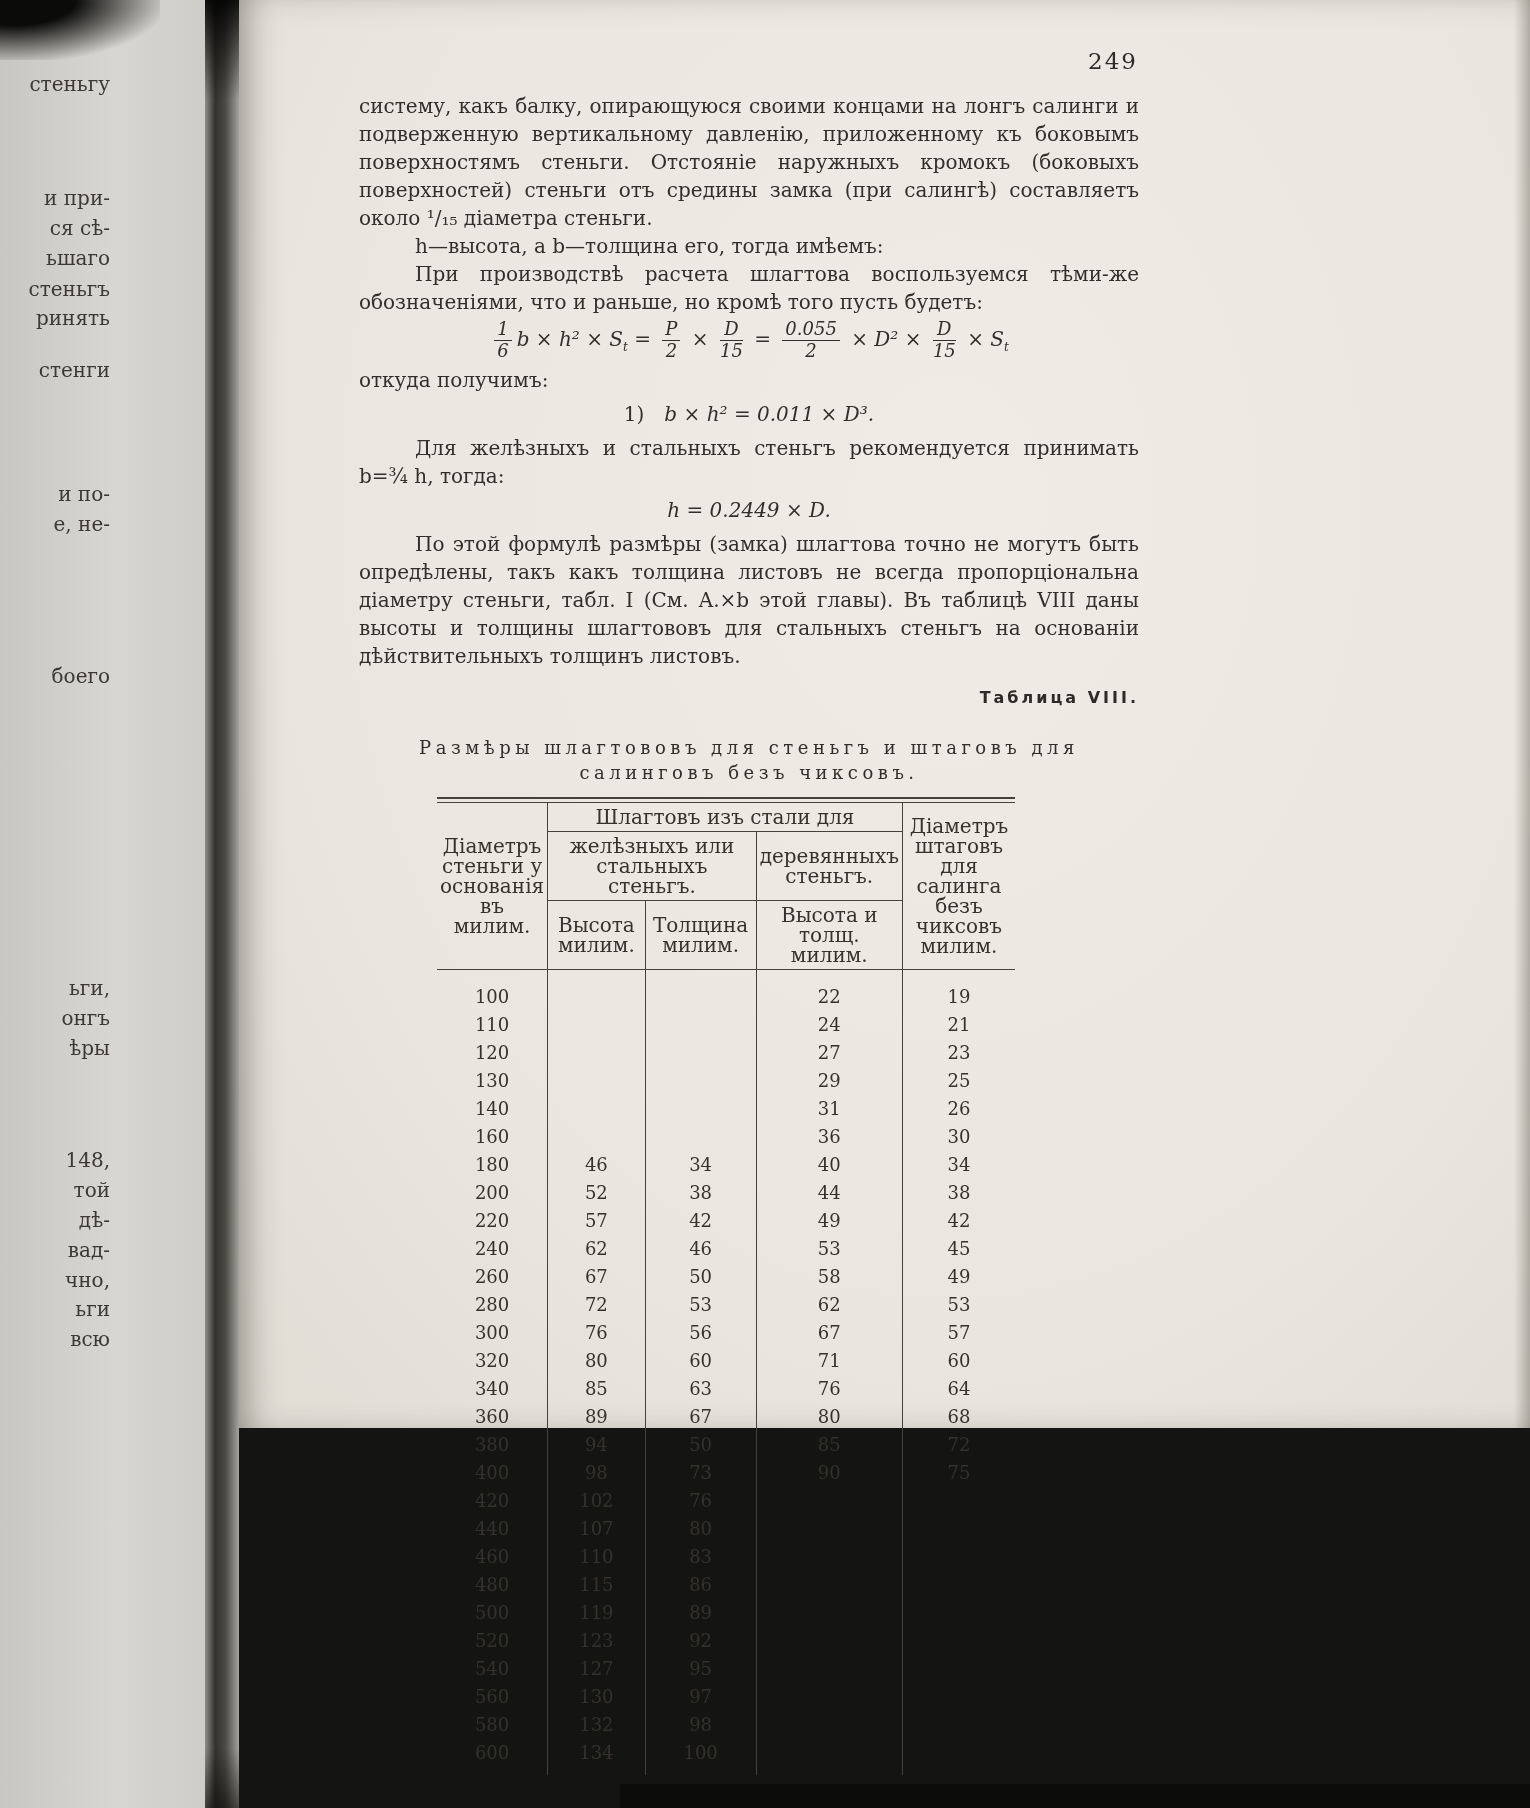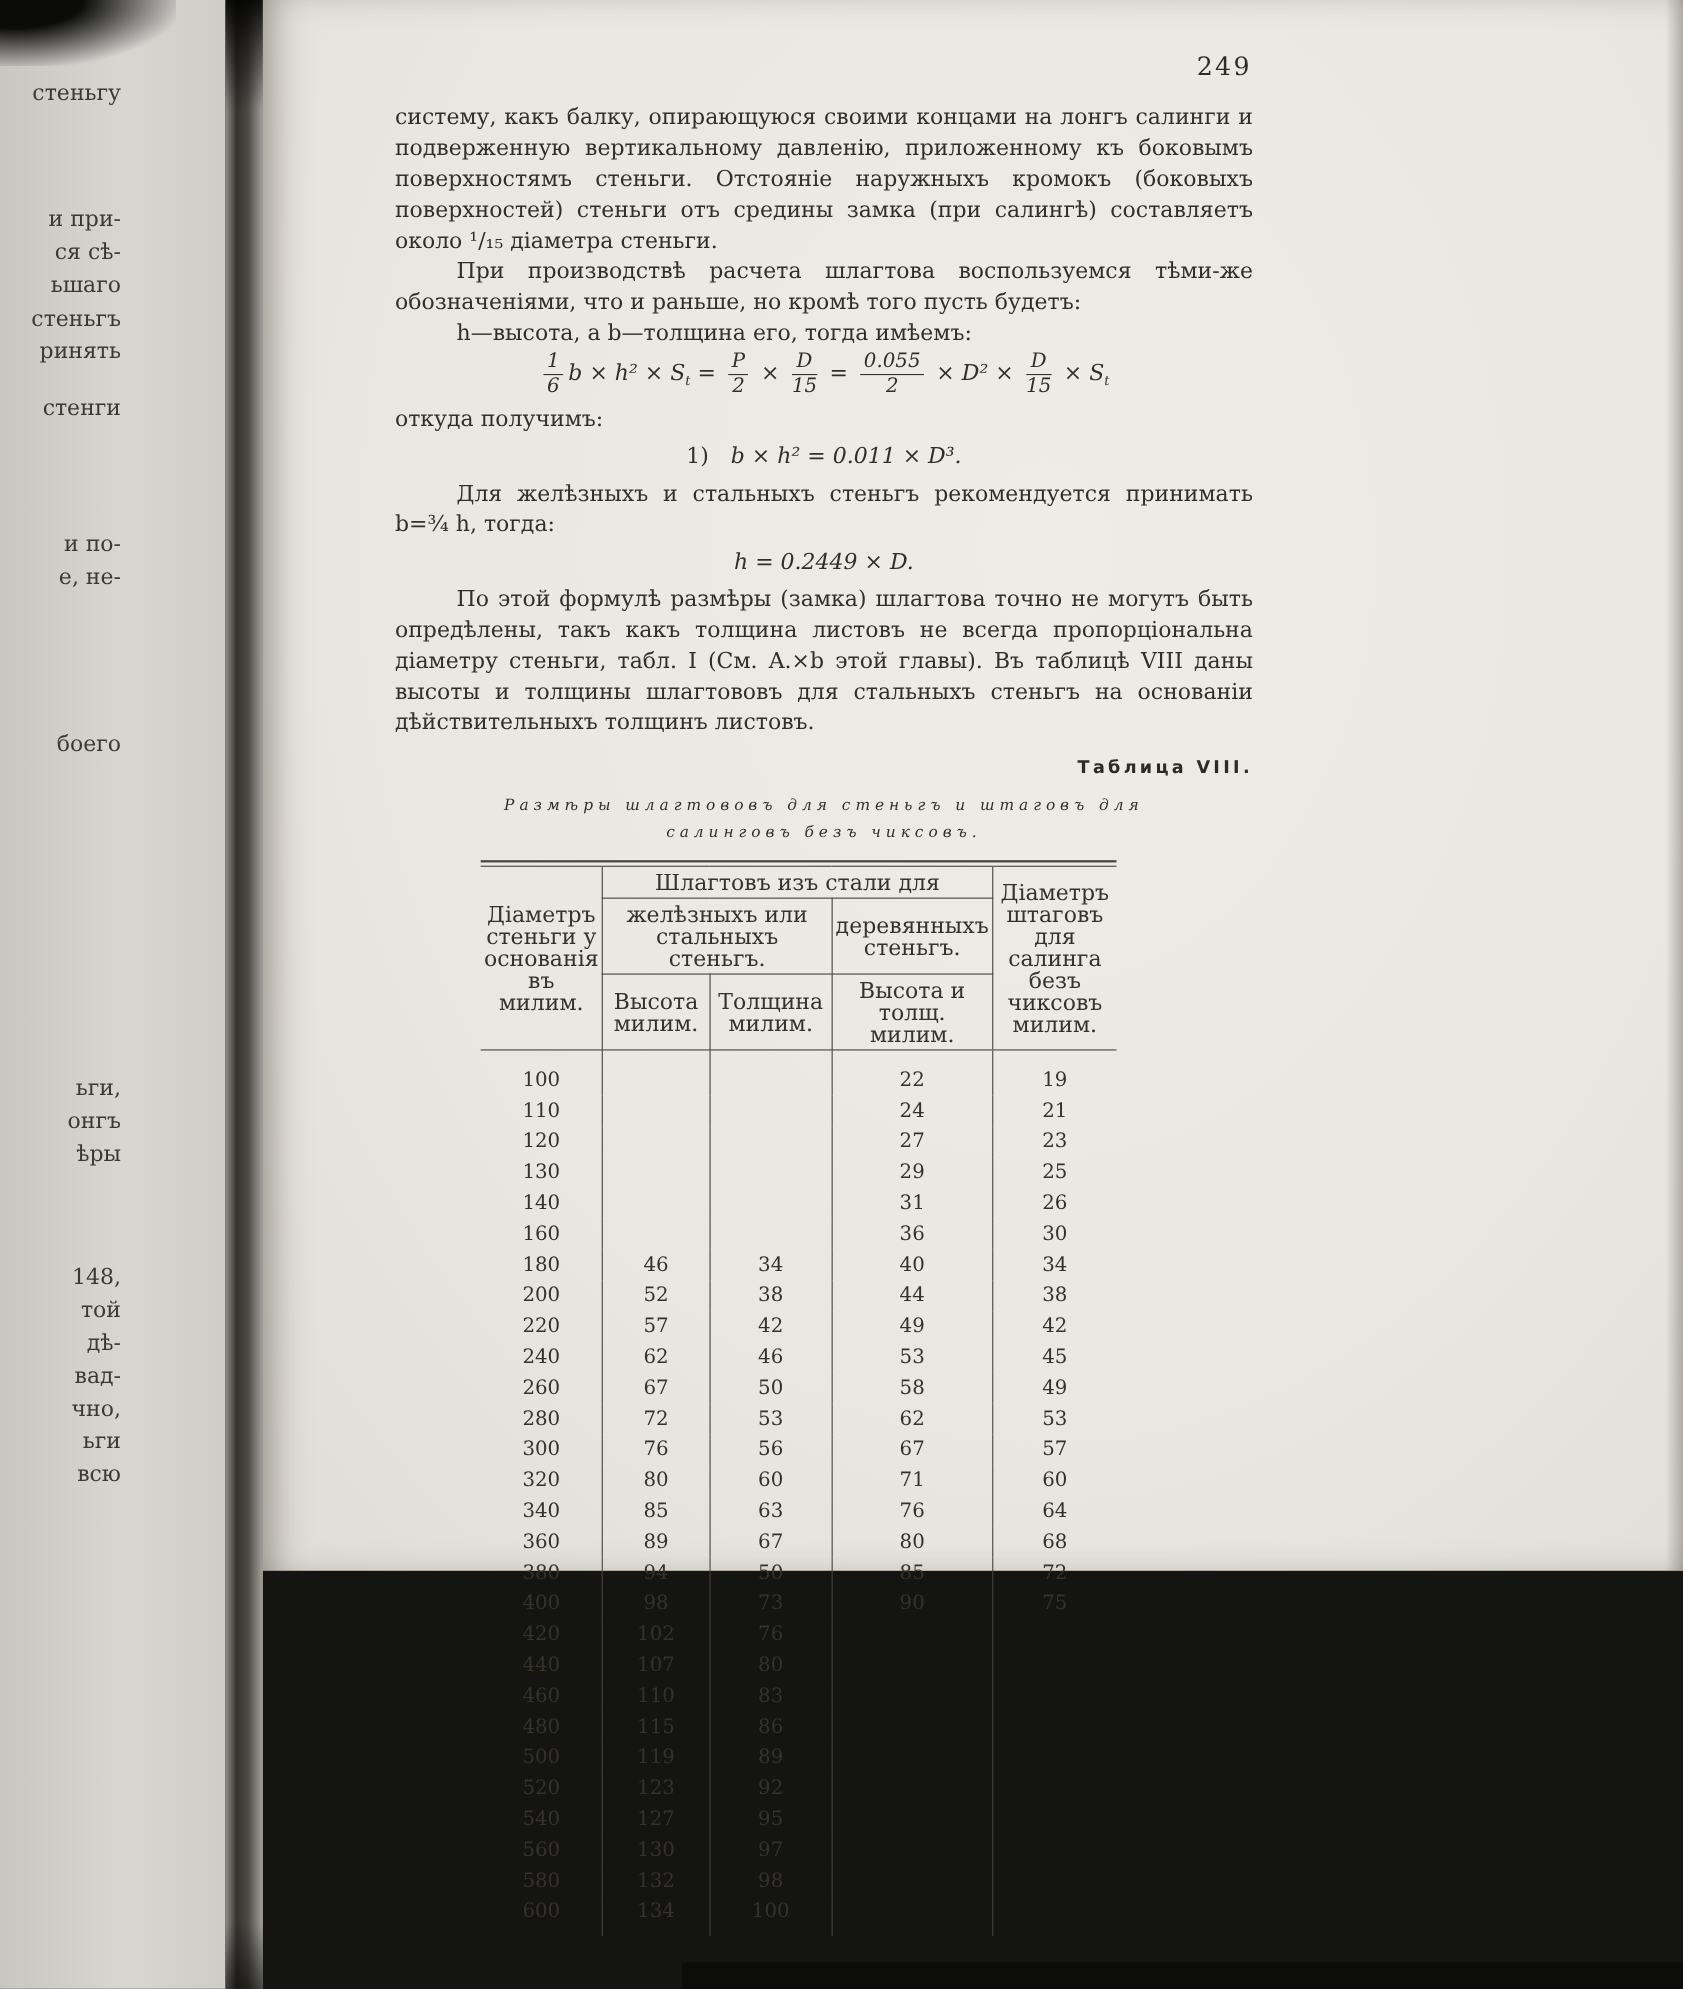--- a/index.html
+++ b/index.html
@@ -76,22 +76,22 @@
   .frac .fn { display:block; border-bottom:1.5px solid #33302b; padding:0 3px; }
   .frac .fd { display:block; }
   .formula sub { font-size:12px; }
 
   .tbl-title {
     text-align:right; margin-top:14px;
     font-family:"DejaVu Sans", sans-serif; font-weight:bold;
     font-size:16px; letter-spacing:3px; color:#2e2b26;
   }
   .tbl-sub {
-    text-align:center; margin-top:8px;
-    font-size:14px; line-height:25px; letter-spacing:4.5px; text-align:center;font-style:italic;
+    text-align:center; margin-top:23px;
+    font-size:18px; line-height:25px; letter-spacing:4.5px; text-align:center;
   }
   .tbl-sub div { text-align:center; }
 
   .tablewrap {
     width:578px; margin:12px 0 0 78px;
     border-top:2px solid #45423c; text-align:center;
   }
   table {
     width:100%; border-collapse:collapse; margin-top:3px;
     border-top:1px solid #45423c;
@@ -149,22 +149,22 @@
 
   <div class="gutter"></div>
 
   <div class="page">
 
     <div class="pagenum">249</div>
 
     <div class="content">
 
       <p>систему, какъ балку, опирающуюся своими концами на лонгъ салинги и подверженную вертикальному давленію, приложенному къ боковымъ поверхностямъ стеньги. Отстояніе наружныхъ кромокъ (боковыхъ поверхностей) стеньги отъ средины замка (при салингѣ) составляетъ около ¹/₁₅ діаметра стеньги.</p>
+      <p class="p-indent">h—высота, а b—толщина его, тогда имѣемъ:</p>
       <p class="p-indent">При производствѣ расчета шлагтова воспользуемся тѣми-же обозначеніями, что и раньше, но кромѣ того пусть будетъ:</p>
-      <p class="p-indent">h—высота, а b—толщина его, тогда имѣемъ:</p>
 
       <div class="formula f1">
         <span class="frac"><span class="fn">1</span><span class="fd">6</span></span><span>b × h² × S</span><sub>t</sub>
         <span>=</span>
         <span class="frac"><span class="fn">P</span><span class="fd">2</span></span>
         <span>×</span>
         <span class="frac"><span class="fn">D</span><span class="fd">15</span></span>
         <span>=</span>
         <span class="frac"><span class="fn">0.055</span><span class="fd">2</span></span>
         <span>× D² ×</span>

